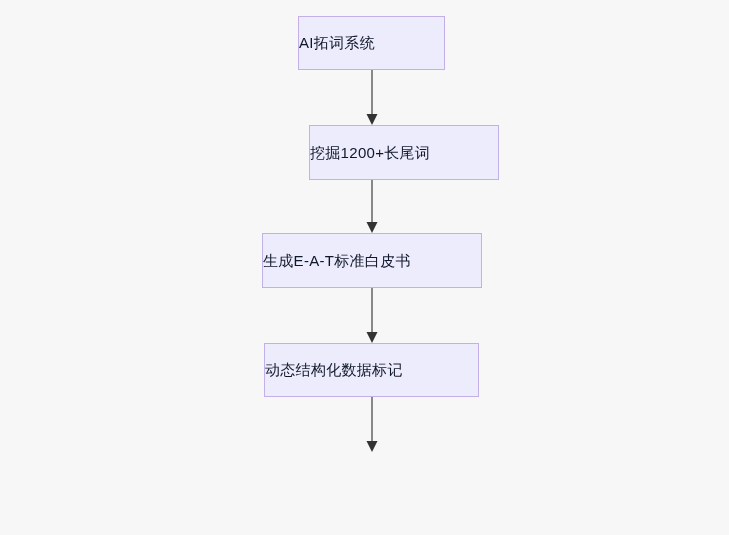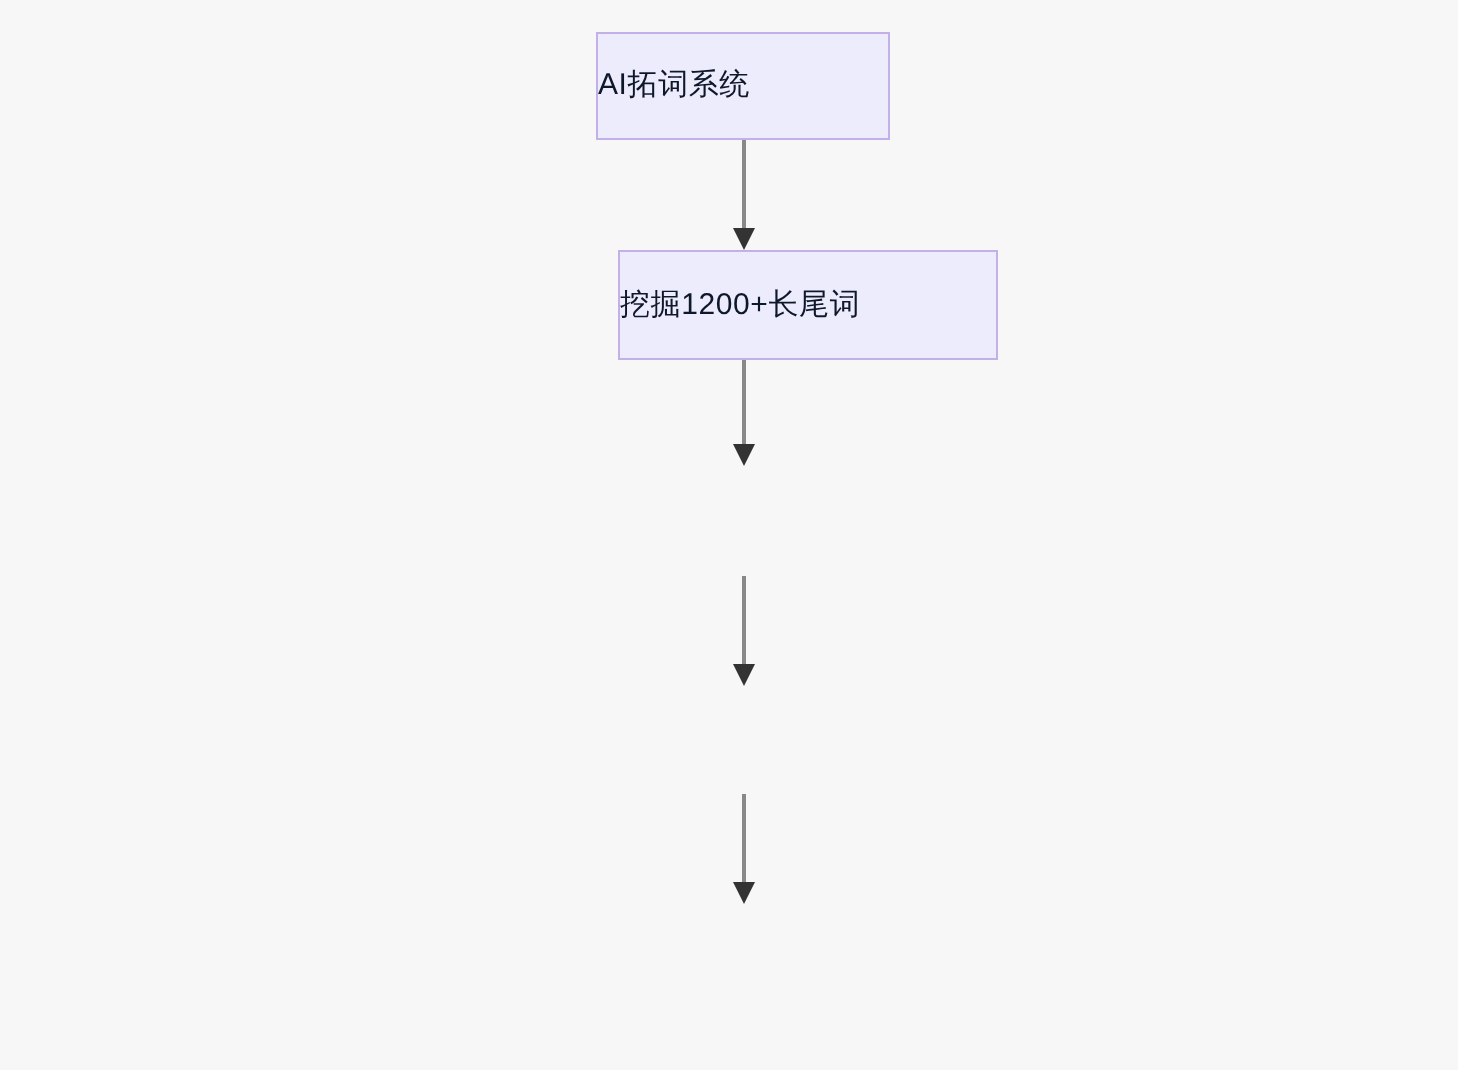--- a/index.html
+++ b/index.html
@@ -81,28 +81,34 @@
     <span class="node-label">挖掘1200+长尾词</span>
   </div>
 
   <div class="edge edge-2">
     <svg width="16" height="100%" viewBox="0 0 16 53" preserveAspectRatio="none">
       <line x1="8" y1="0" x2="8" y2="44" stroke="#888888" stroke-width="2"></line>
       <polygon points="8,53 2.5,42 13.5,42" fill="#333333"></polygon>
     </svg>
   </div>
 
+  <div class="node node-3">
+    <span class="node-label">生成E-A-T标准白皮书</span>
+  </div>
 
   <div class="edge edge-3">
     <svg width="16" height="100%" viewBox="0 0 16 55" preserveAspectRatio="none">
       <line x1="8" y1="0" x2="8" y2="46" stroke="#888888" stroke-width="2"></line>
       <polygon points="8,55 2.5,44 13.5,44" fill="#333333"></polygon>
     </svg>
   </div>
 
+  <div class="node node-4">
+    <span class="node-label">动态结构化数据标记</span>
+  </div>
 
   <div class="edge edge-4">
     <svg width="16" height="100%" viewBox="0 0 16 55" preserveAspectRatio="none">
       <line x1="8" y1="0" x2="8" y2="46" stroke="#888888" stroke-width="2"></line>
       <polygon points="8,55 2.5,44 13.5,44" fill="#333333"></polygon>
     </svg>
   </div>
 
 
 </div>

